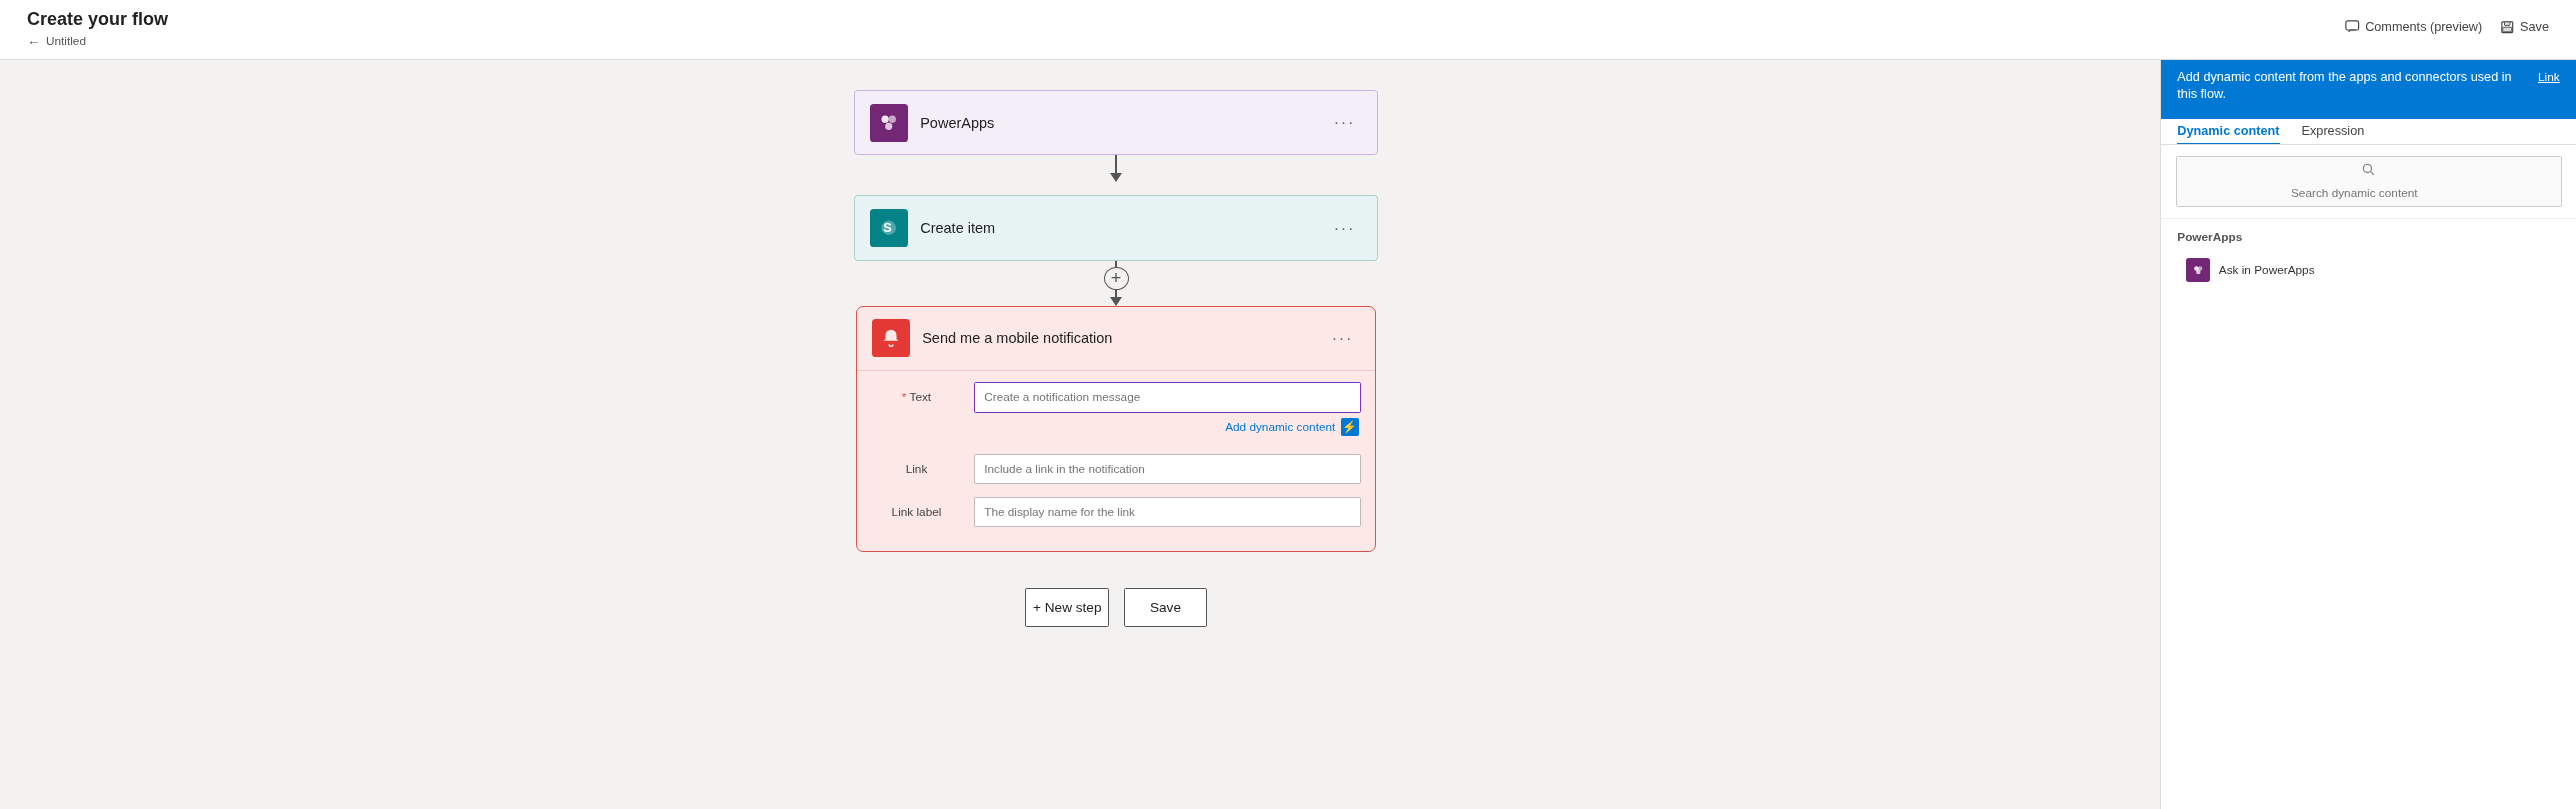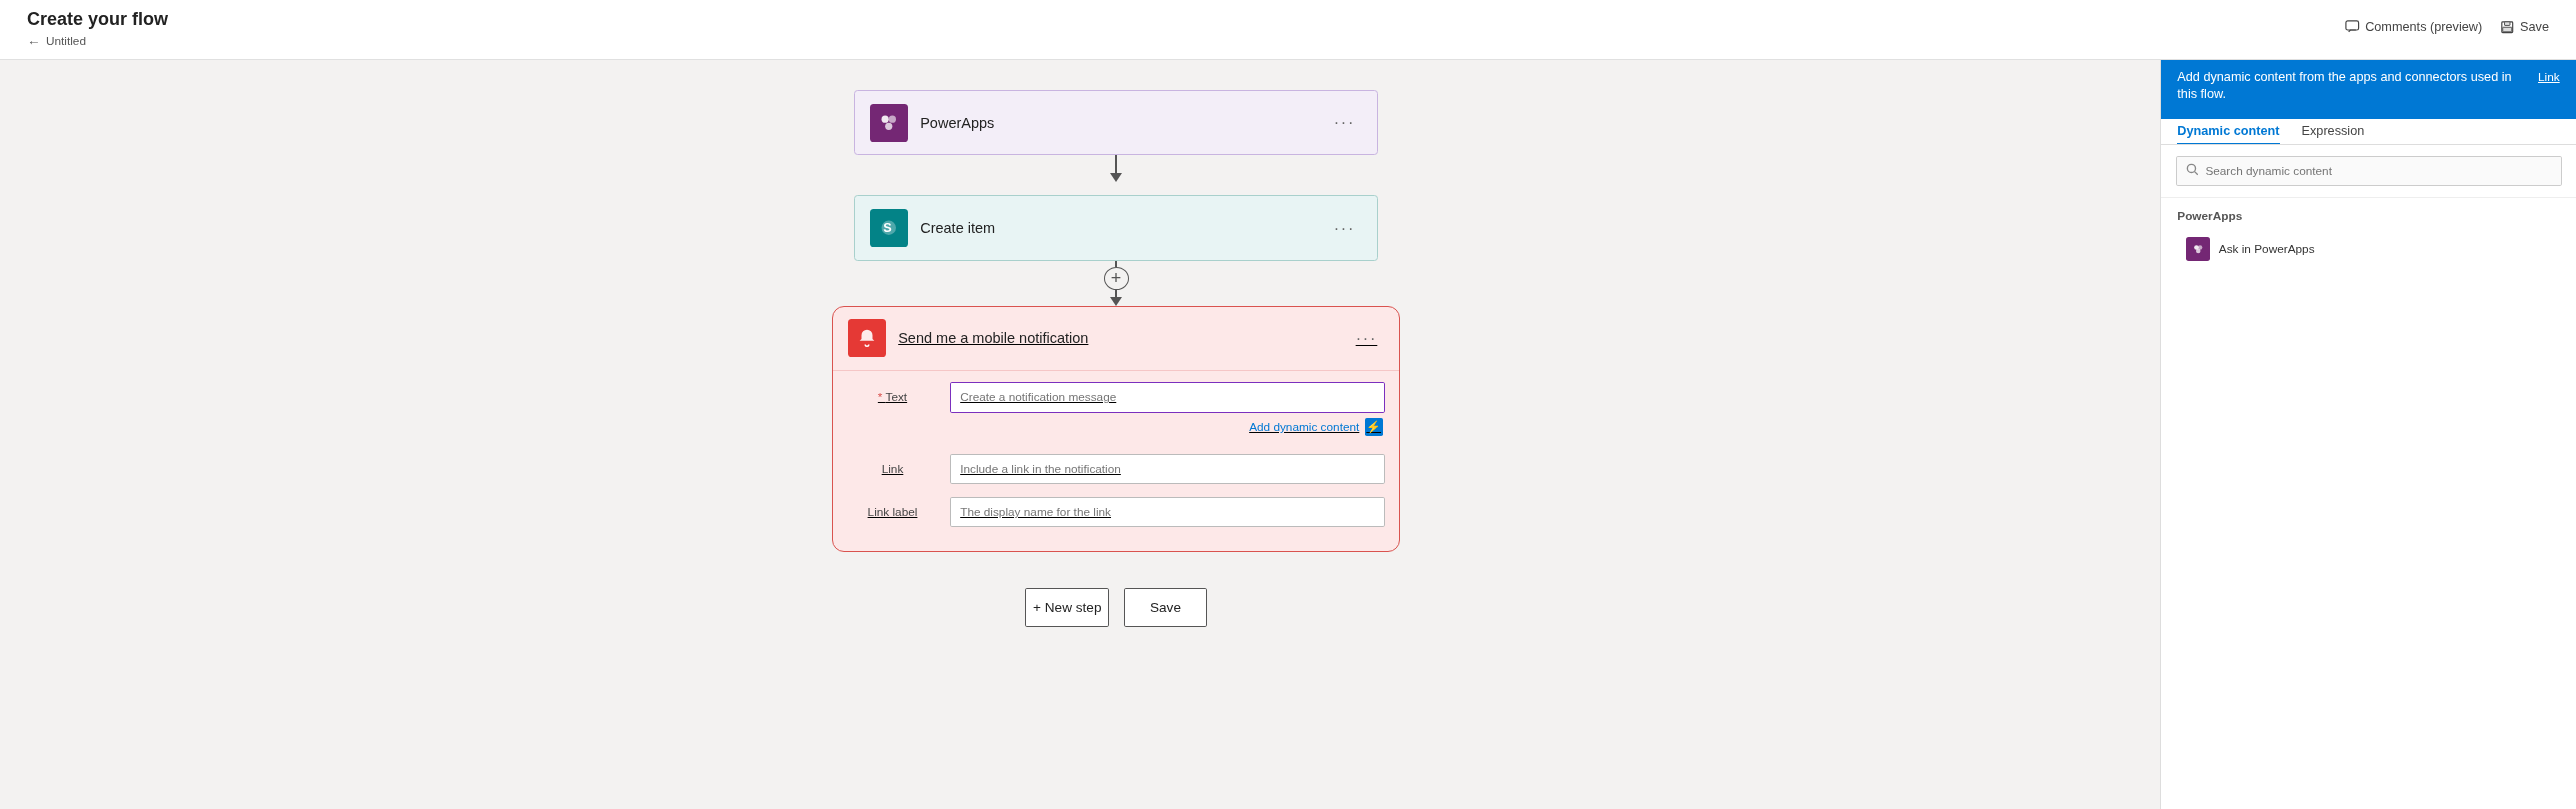--- a/index.html
+++ b/index.html
@@ -150,25 +150,24 @@
     .card-more {
       font-size: 16.3px;
       color: #666;
       cursor: pointer;
       padding: 3.6px 7.2px;
       letter-spacing: 1.8px;
     }
 
     
     .notification-expanded {
-      width: 568px;
+      width: 520px;
       background: #fde8e8;
       border: 1.8px solid #d9534f;
-      border-radius: 12px;
-      text-decoration: underline;
+      border-radius: 7px;
     }
     .notification-header {
       display: flex;
       align-items: center;
       padding: 12.7px 14.5px;
       border-bottom: 0.9px solid #f5c6c6;
     }
     .notification-body {
       padding: 11px 14.5px;
     }
@@ -314,20 +313,21 @@
       border-bottom: 0.9px solid #eee;
     }
     .search-box {
       display: flex;
       align-items: center;
       border: 0.9px solid #ccc;
       border-radius: 1.8px;
       padding: 6.3px 9px;
       gap: 7.2px;
       background: #fafafa;
+      flex-direction: column;
     }
     .search-icon-svg {
       color: #888;
       font-size: 12.7px;
     }
     .search-input {
       border: none;
       background: none;
       outline: none;
       font-size: 11.8px;

